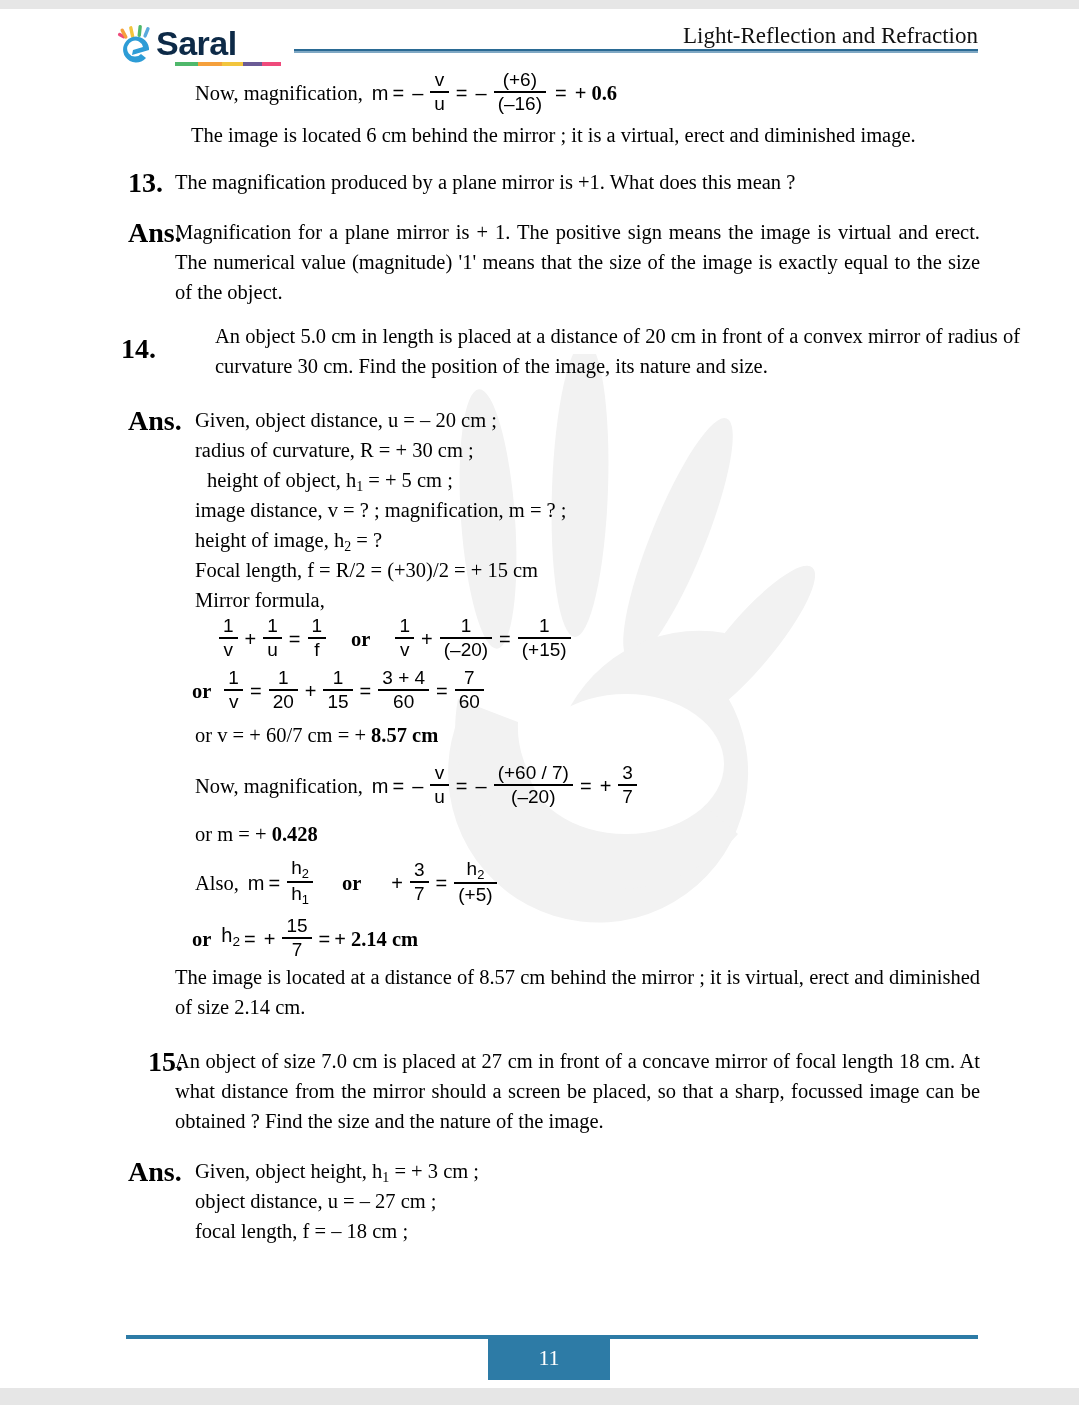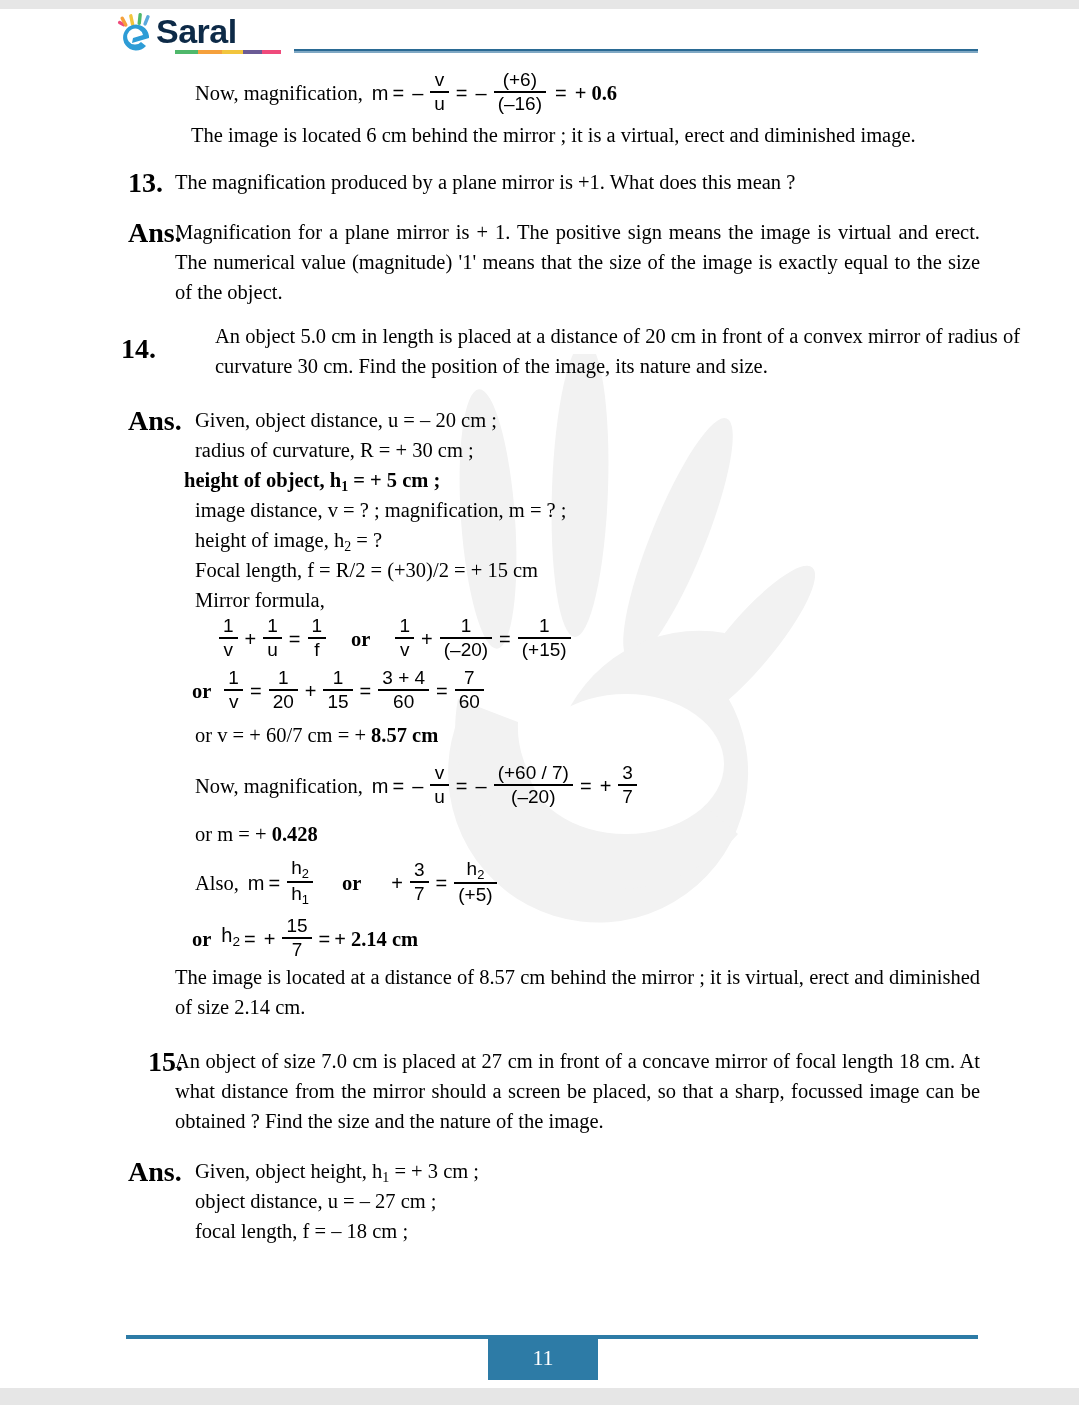--- a/index.html
+++ b/index.html
@@ -52,21 +52,21 @@
     position: absolute;
     left: 0;
     top: 0;
     width: 1079px;
     height: 58px;
     z-index: 2;
   }
   .logo {
     position: absolute;
     left: 112px;
-    top: 2px;
+    top: 14px;
     width: 170px;
     height: 46px;
   }
   .logo-text {
     position: absolute;
     left: 44px;
     top: 2px;
     font-family: "Liberation Sans", sans-serif;
     font-weight: bold;
     font-size: 34px;
@@ -188,21 +188,21 @@
     top: 1326px;
     width: 852px;
     height: 4px;
     background: #2d7ba6;
     z-index: 2;
   }
   .footer-box {
     position: absolute;
     left: 488px;
     top: 1326px;
-    width: 110px;
+    width: 122px;
     height: 45px;
     background: #2d7ba6;
     z-index: 3;
     display: flex;
     align-items: center;
     justify-content: center;
   }
   .footer-num {
     color: #ffffff;
     font-family: "Liberation Serif", serif;
@@ -257,20 +257,21 @@
         <span style="width:19px;background:#6b5b95"></span>
         <span style="width:19px;background:#ef4a7b"></span>
       </div>
     </div>
 
     <div class="header-rule">
       <div class="l1"></div>
       <div class="l2"></div>
     </div>
 
+    <div class="header-title">Light-Reflection and Refraction</div>
   </div>
 
   <div class="content">
 
     <div class="blk" style="left:175px; top:62px;">
       <div class="eqrow">
         <span class="serif">Now, magnification,</span>
         <span class="var" style="margin-left:9px;">m</span>
         <span class="op">=</span>
         <span class="op">–</span>
@@ -303,21 +304,21 @@
     <div class="para" style="left:175px; top:312px; width:805px;margin-left:40px;">An object 5.0 cm in length is placed at a distance of 20 cm in front of a convex mirror of radius of curvature 30 cm. Find the position of the image, its nature and size.</div>
 
     <div class="tag" style="left:128px; top:396px;">Ans.</div>
 
     <div class="blk" style="left:175px; top:396px;">
       <span>Given, object distance, u = – 20 cm ;</span>
     </div>
     <div class="blk" style="left:175px; top:426px;">
       <span>radius of curvature, R = + 30 cm ;</span>
     </div>
-    <div class="blk" style="left:164px; top:456px;font-weight:bold;">
+    <div class="blk" style="left:187px; top:456px;">
       <span>height of object, h</span><span class="sub">1</span><span> = + 5 cm ;</span>
     </div>
     <div class="blk" style="left:175px; top:486px;">
       <span>image distance, v = ? ; magnification, m = ? ;</span>
     </div>
     <div class="blk" style="left:175px; top:516px;">
       <span>height of image, h</span><span class="sub">2</span><span> = ?</span>
     </div>
     <div class="blk" style="left:175px; top:546px;">
       <span>Focal length, f = R/2 = (+30)/2 = + 15 cm</span>

